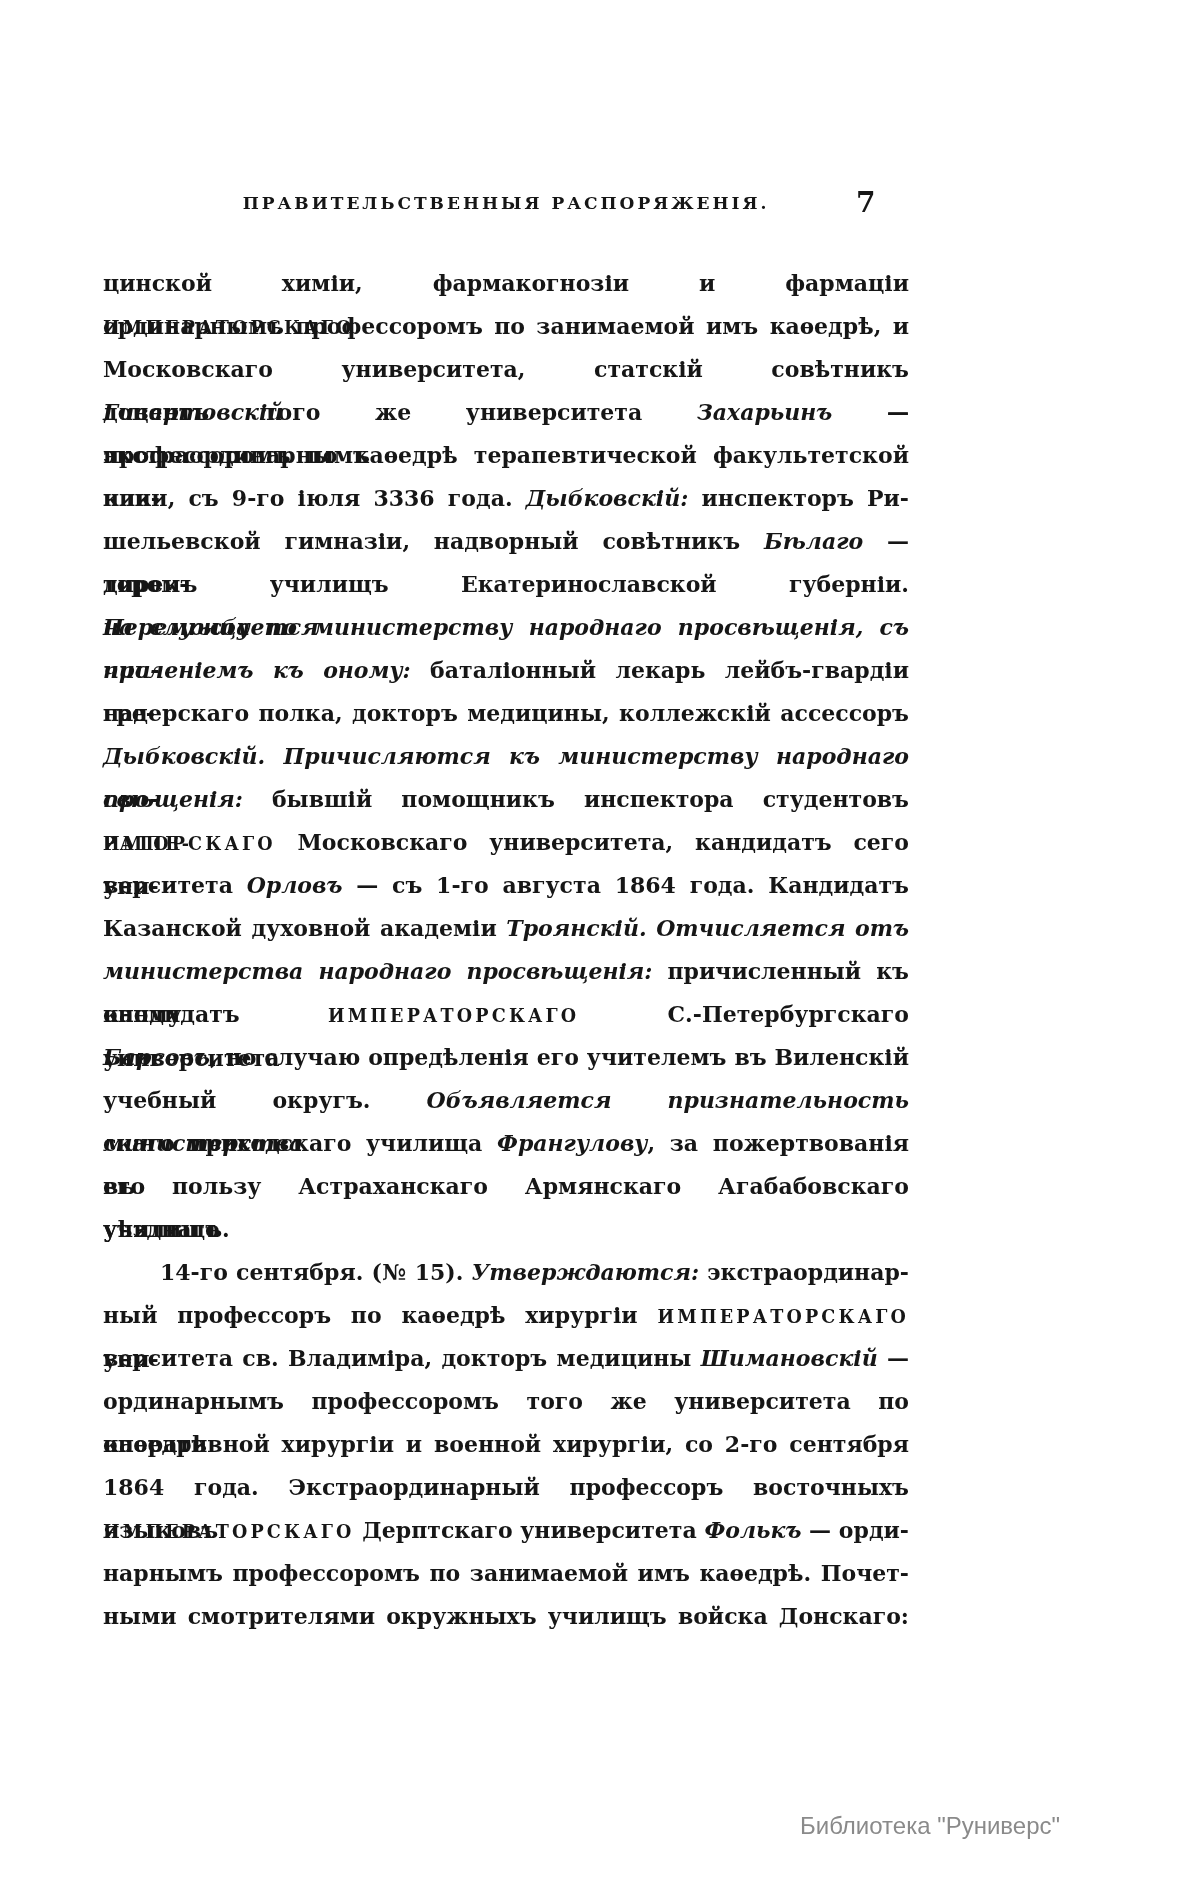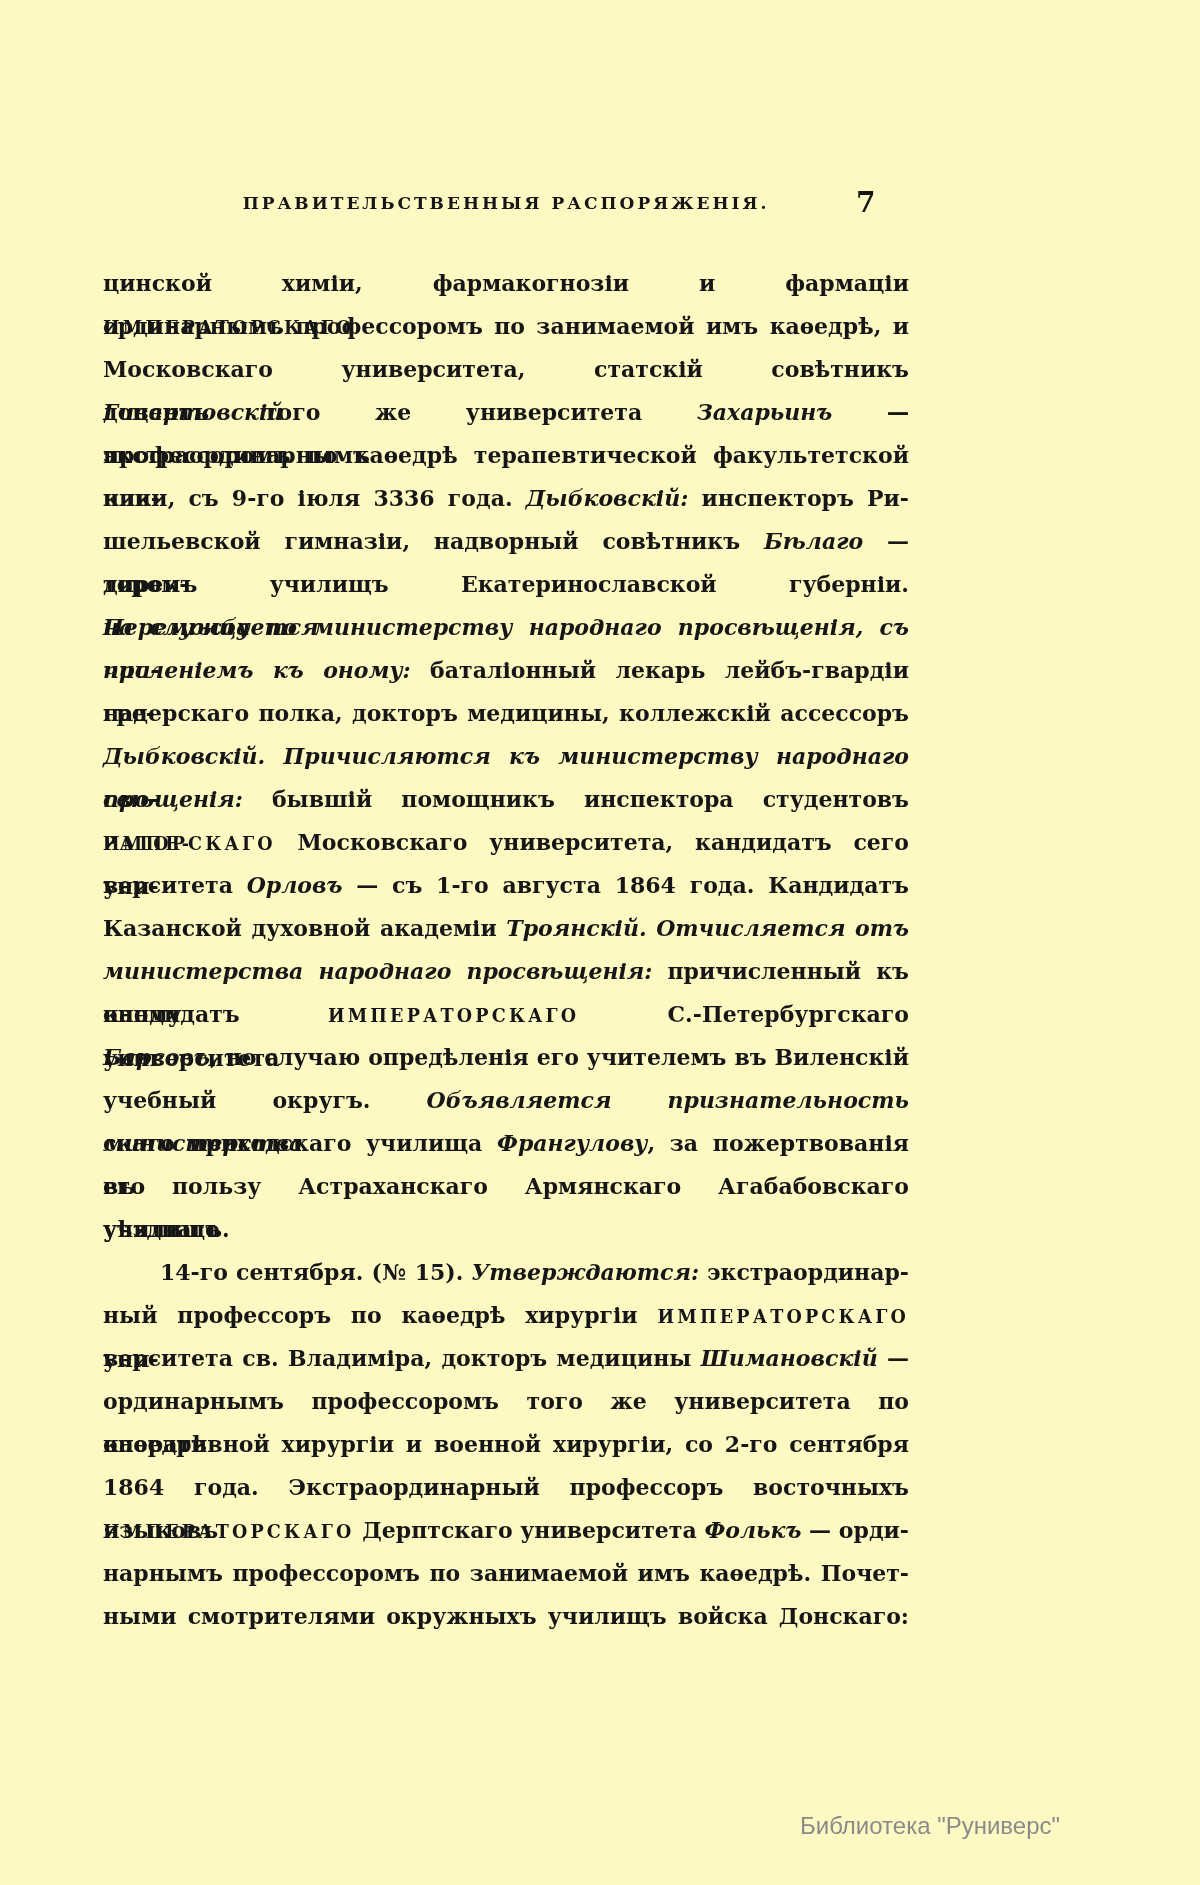--- a/index.html
+++ b/index.html
@@ -1,21 +1,21 @@
 <!DOCTYPE html>
 <html><head>
 <meta charset="utf-8">
 <style>
   html, body { margin: 0; padding: 0; background: #e8e8e8; }
   .page {
     position: relative;
     width: 1200px;
     height: 1885px;
     margin: 0 auto;
-    background: #fef9c3;
+    background: #ffffff;
     font-family: "DejaVu Serif", serif;
     color: #161616;
     overflow: hidden;
   }
   .header-title {
     position: absolute;
     top: 193px;
     left: 103px;
     width: 806px;
     text-align: center;

